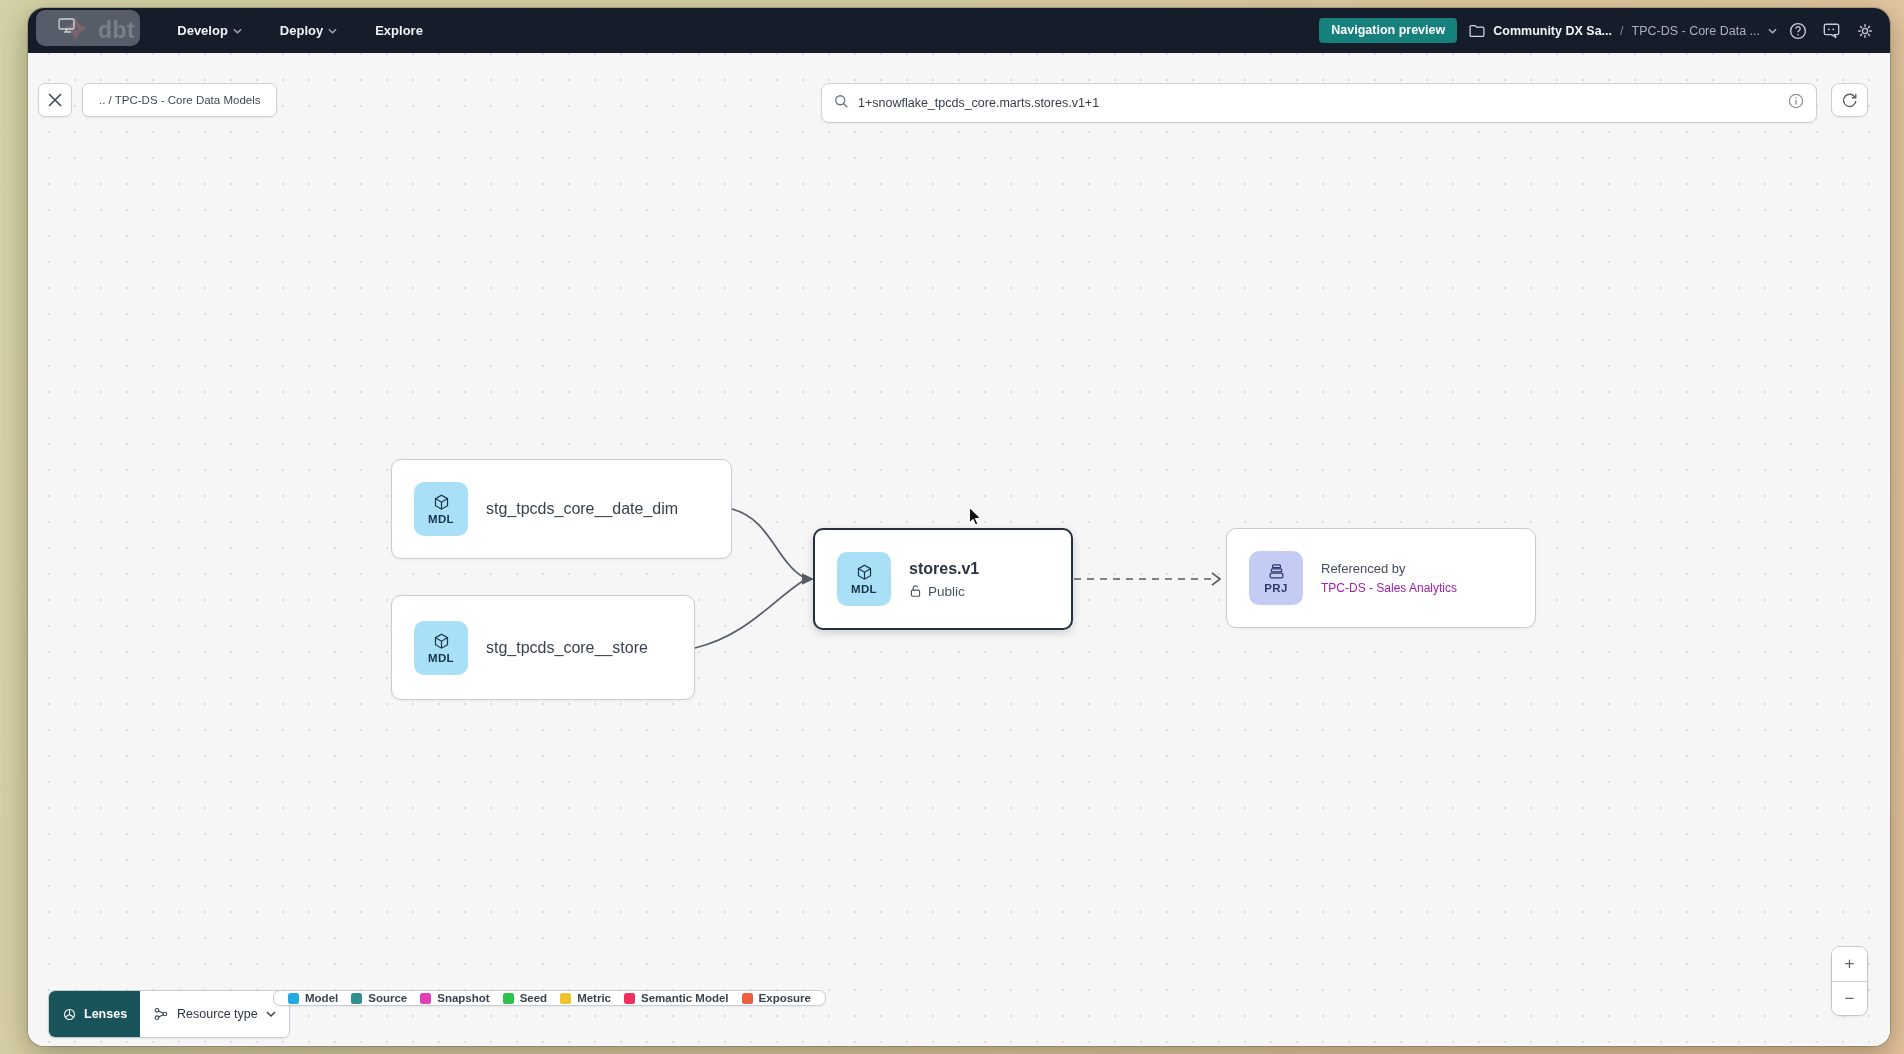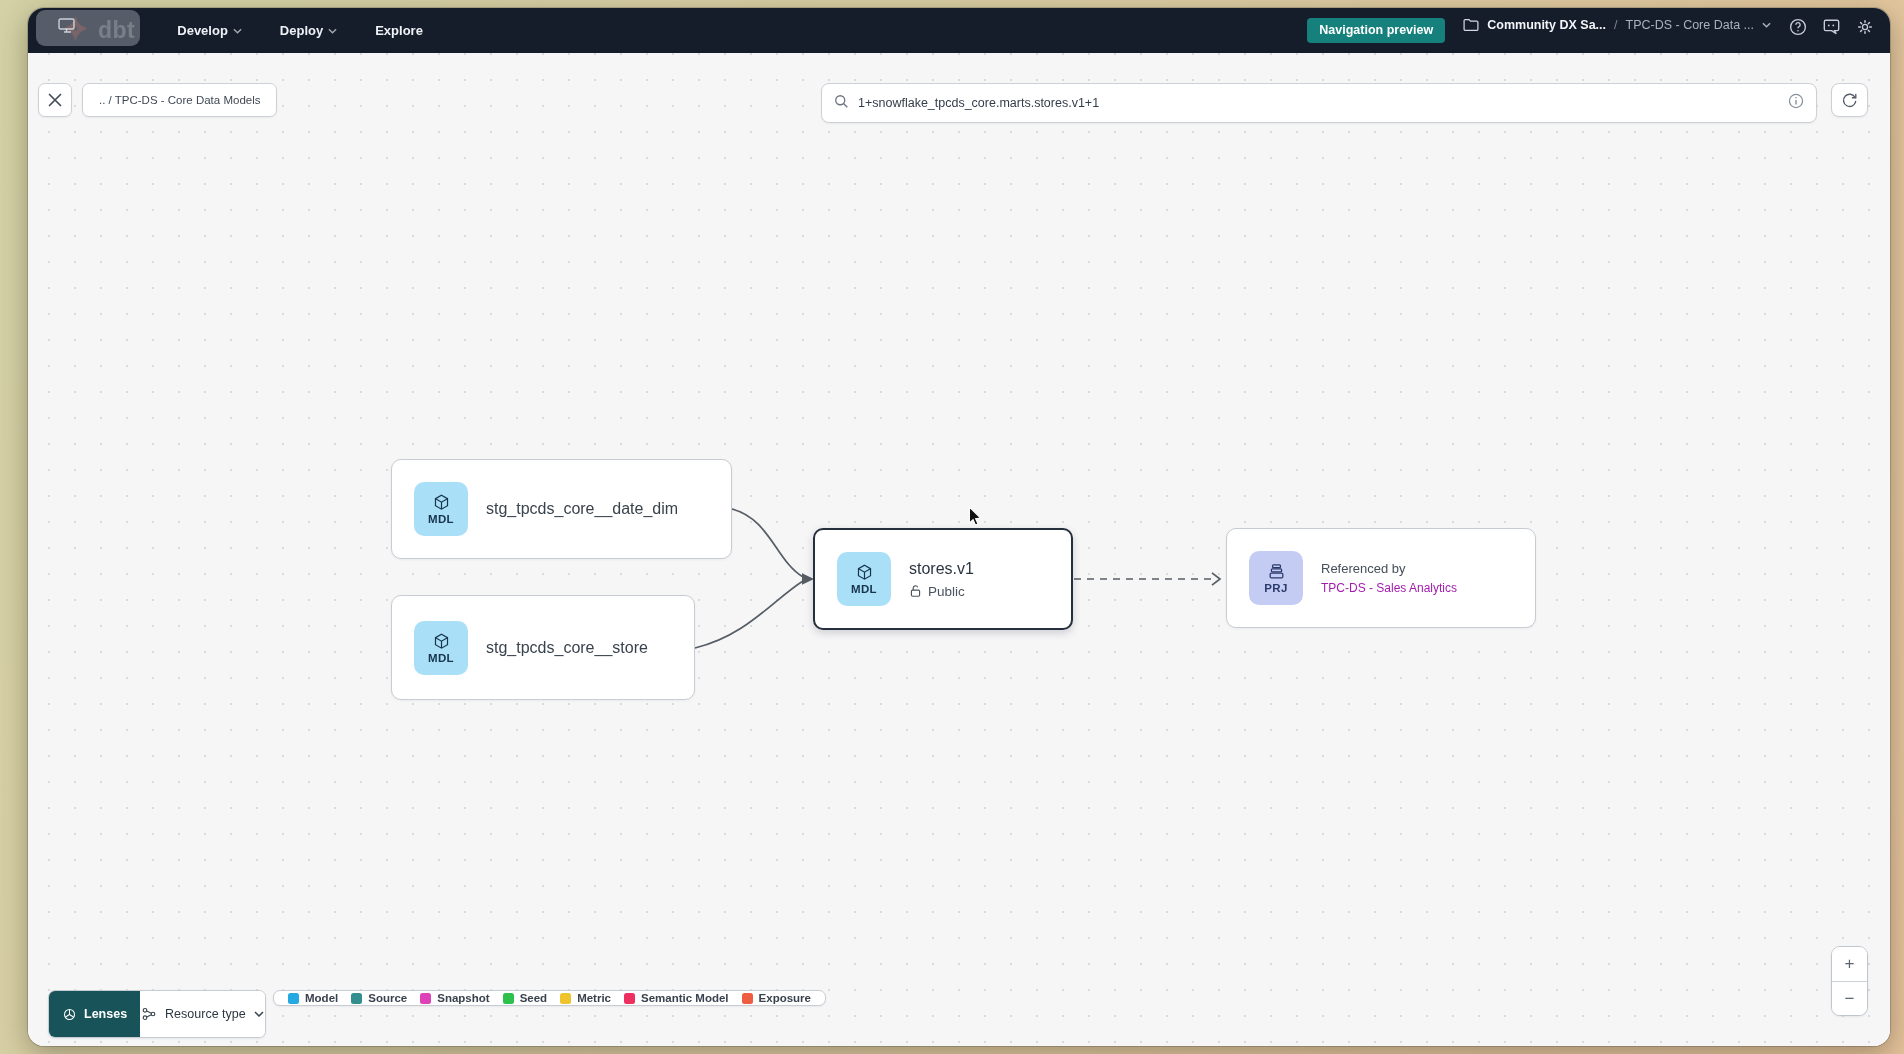--- a/index.html
+++ b/index.html
@@ -20,21 +20,21 @@
 
   
   .hdr { position:relative; height:45px; background:#161d2a; display:flex; align-items:center;
     padding:0 16px 0 34px; color:#eef1f5; }
   .logo { display:flex; align-items:center; gap:9px; cursor:pointer; }
   .logo-word { font-size:23px; font-weight:bold; letter-spacing:.5px; color:#fff; }
   .hdr-nav { display:flex; align-items:center; gap:38px; margin-left:42px; }
   .hdr-item { display:flex; align-items:center; gap:5px; font-size:13px; font-weight:bold;
     color:#eef1f5; cursor:pointer; }
   .hdr-item svg { opacity:.75; }
-  .hdr-right { margin-left:auto; display:flex; align-items:flex-start; gap:18px; }
+  .hdr-right { margin-left:auto; display:flex; align-items:center; gap:12px; }
   .preview-badge { background:#15807C; color:#fff; font-size:12.5px; font-weight:bold;
     padding:5px 12px 6px; border-radius:4px; }
   .crumbs { display:flex; align-items:center; gap:8px; font-size:12.5px; cursor:pointer; }
   .crumb-project { color:#f2f4f7; font-weight:bold; }
   .crumb-sep { color:#7c8592; }
   .crumb-page { color:#a9b2be; }
   .hdr-icons { display:flex; align-items:center; gap:15px; }
   .hdr-icons .ibtn { display:flex; cursor:pointer; }
 
   
@@ -64,32 +64,32 @@
   .node { position:absolute; background:#fff; border:1px solid #c7ccd3; border-radius:10px;
     display:flex; align-items:center; gap:18px; padding:0 20px 0 22px; cursor:pointer;
     box-shadow:0 1px 3px rgba(30,40,50,.05); }
   .node.selected { border:2px solid #252f3d; box-shadow:0 3px 9px rgba(20,30,45,.18); }
   .nbadge { width:54px; height:54px; border-radius:10px; flex:0 0 auto;
     display:flex; flex-direction:column; align-items:center; justify-content:center; gap:1px; }
   .nbadge.mdl { background:#A9DFF7; color:#17344c; }
   .nbadge.prj { background:#C4CCF4; color:#2b3a6b; }
   .nbadge .btxt { font-size:11.5px; font-weight:bold; letter-spacing:.4px; }
   .nlabel { font-size:16px; color:#39424d; }
-  .ntitle { font-size:16px; color:#2b3541; }
+  .ntitle { font-size:16px; color:#2b3541;font-weight:bold; }
   .nsub { display:flex; align-items:center; gap:6px; margin-top:6px; font-size:13.5px; color:#4a545f; }
   .nkicker { font-size:13px; color:#454f5a; margin-bottom:5px; }
   .nbig { font-size:12px; color:#a21caf; }
 
   
   .lenses-bar { position:absolute; left:20px; top:937px; height:48px; display:flex; align-items:stretch;
     border-radius:7px; background:#fff; border:1px solid #c7ccd3; overflow:hidden;
     box-shadow:0 1px 2px rgba(30,40,50,.08); }
   .lenses-btn { background:#175359; color:#fff; display:flex; align-items:center; gap:7px;
     padding:0 13px; font-size:12.5px; font-weight:bold; cursor:pointer; }
-  .restype-btn { display:flex; align-items:center; gap:8px; padding:0 1px; font-size:12.5px;
+  .restype-btn { display:flex; align-items:center; gap:8px; padding:0 13px; font-size:12.5px;
     color:#2d3742; cursor:pointer; background:#fff; }
   .legend { position:absolute; left:245px; top:937px; height:16px; background:#fff;
     border:1px solid #c7ccd3; border-radius:7px; display:flex; align-items:center; gap:13px;
     padding:0 14px; box-shadow:0 1px 2px rgba(30,40,50,.06); }
   .litem { display:flex; align-items:center; gap:6px; font-size:11.5px; font-weight:bold; color:#39424d; }
   .lswatch { width:11px; height:11px; border-radius:2.5px; }
 
   .zoomctl { position:absolute; left:1803px; top:893px; width:37px; background:#fff;
     border:1px solid #c0c6cd; border-radius:9px; overflow:hidden; box-shadow:0 1px 2px rgba(30,40,50,.08); }
   .zbtn { height:34px; display:flex; align-items:center; justify-content:center; font-size:17px;

